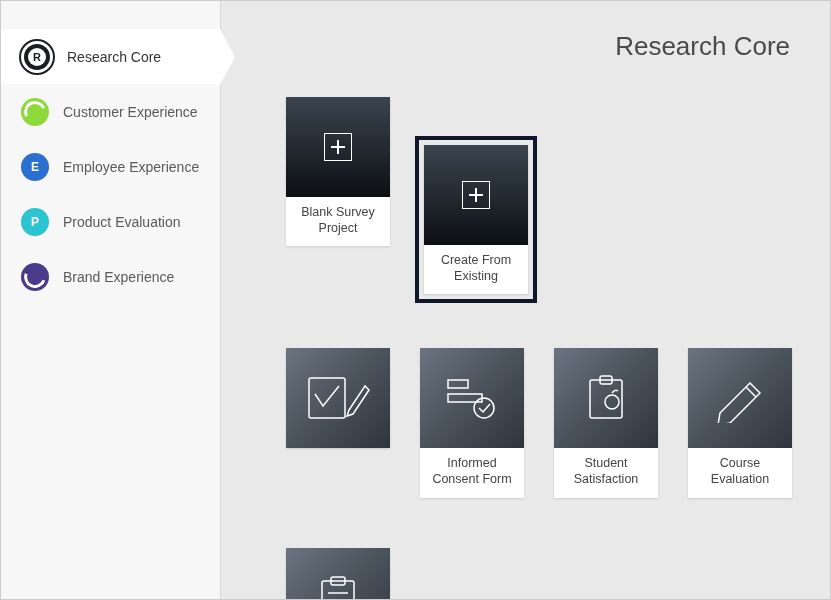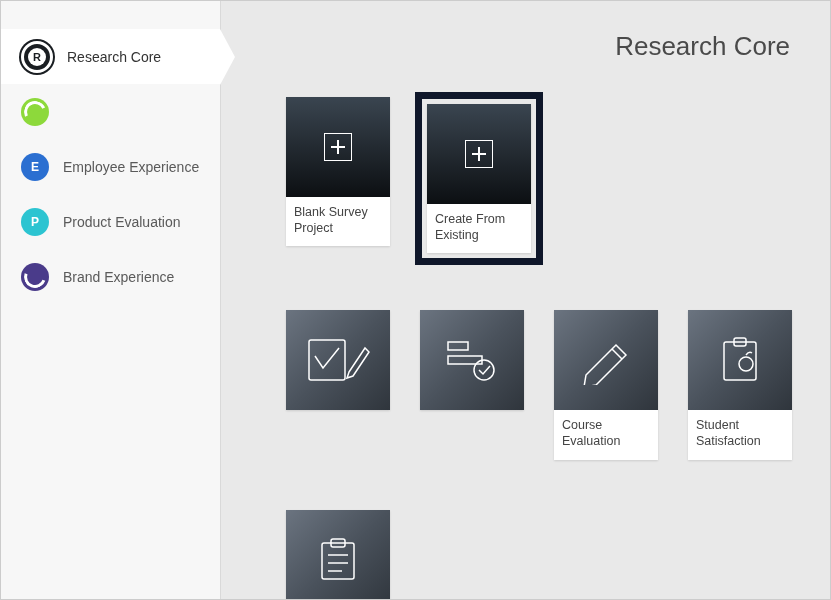--- a/index.html
+++ b/index.html
@@ -81,21 +81,22 @@
   }
   .card-row {
     display: flex;
     gap: 20px;
   }
   .card-wrap {
     position: relative;
     padding: 5px;
   }
   .card-wrap.highlighted {
-    border: 7px solid #0f172a;
+    border: 4px solid #0f172a;
+    margin-top: 44px;
   }
   .card {
     width: 104px;
     background: #fff;
     box-shadow: 0 1px 2px rgba(0,0,0,0.12);
     cursor: pointer;
   }
   .card-thumb {
     width: 104px;
     height: 100px;
@@ -110,20 +111,21 @@
   }
   .thumb-photo {
     background: linear-gradient(135deg, #6b7480 0%, #4a525c 50%, #2f353c 100%);
   }
   .card-label {
     padding: 8px 8px 10px 8px;
     font-size: 12.5px;
     line-height: 1.25;
     color: #444;
     min-height: 40px;
+    text-align: center;
   }
   
   .plus-box {
     width: 28px; height: 28px;
     border: 1.5px solid #fff;
     display:flex;align-items:center;justify-content:center;
   }
   .plus-box::before, .plus-box::after {
     content:"";
     position:absolute;
@@ -173,20 +175,21 @@
 
     <div class="sidebar-item active">
       <div class="sidebar-icon ic-research">
         <span class="ic-letter">R</span>
       </div>
       <span>Research Core</span>
     </div>
 
     <div class="sidebar-item">
       <div class="sidebar-icon ic-customer"></div>
+      <span>Customer Experience</span>
     </div>
 
     <div class="sidebar-item">
       <div class="sidebar-icon ic-employee ic-letter">E</div>
       <span>Employee Experience</span>
     </div>
 
     <div class="sidebar-item">
       <div class="sidebar-icon ic-product ic-letter">P</div>
       <span>Product Evaluation</span>
@@ -242,48 +245,49 @@
             <div class="card-thumb thumb-photo">
               <div class="thumb-svg">
                 <svg width="60" height="48" viewBox="0 0 60 48" fill="none" stroke="#fff" stroke-width="1.5">
                   <rect x="6" y="6" width="20" height="8"></rect>
                   <rect x="6" y="20" width="34" height="8"></rect>
                   <circle cx="42" cy="34" r="10"></circle>
                   <polyline points="37,34 41,38 48,30"></polyline>
                 </svg>
               </div>
             </div>
-          </div>
-        </div>
-        <div class="card-wrap">
-          <div class="card">
-            <div class="card-thumb thumb-photo">
-              <div class="thumb-svg">
-                <svg width="60" height="50" viewBox="0 0 60 50" fill="none" stroke="#fff" stroke-width="1.5">
-                  <path d="M10 40 L40 10 L50 20 L20 50 L8 52 Z"></path>
-                  <line x1="36" y1="14" x2="46" y2="24"></line>
-                </svg>
-              </div>
-            </div>
-            <div class="card-label">Course Evaluation</div>
+            <div class="card-label">Informed Consent Form</div>
           </div>
         </div>
         <div class="card-wrap">
           <div class="card">
             <div class="card-thumb thumb-photo">
               <div class="thumb-svg">
                 <svg width="52" height="52" viewBox="0 0 52 52" fill="none" stroke="#fff" stroke-width="1.5">
                   <rect x="10" y="8" width="32" height="38" rx="2"></rect>
                   <rect x="20" y="4" width="12" height="8" rx="2"></rect>
                   <circle cx="32" cy="30" r="7"></circle>
                   <path d="M32 21 q3 -4 6 -2"></path>
                 </svg>
               </div>
             </div>
             <div class="card-label">Student Satisfaction</div>
+          </div>
+        </div>
+        <div class="card-wrap">
+          <div class="card">
+            <div class="card-thumb thumb-photo">
+              <div class="thumb-svg">
+                <svg width="60" height="50" viewBox="0 0 60 50" fill="none" stroke="#fff" stroke-width="1.5">
+                  <path d="M10 40 L40 10 L50 20 L20 50 L8 52 Z"></path>
+                  <line x1="36" y1="14" x2="46" y2="24"></line>
+                </svg>
+              </div>
+            </div>
+            <div class="card-label">Course Evaluation</div>
           </div>
         </div>
       </div>
 
       <div class="card-row">
         <div class="card-wrap">
           <div class="card">
             <div class="card-thumb thumb-photo">
               <div class="thumb-svg">
                 <svg width="44" height="50" viewBox="0 0 44 50" fill="none" stroke="#fff" stroke-width="1.5">

